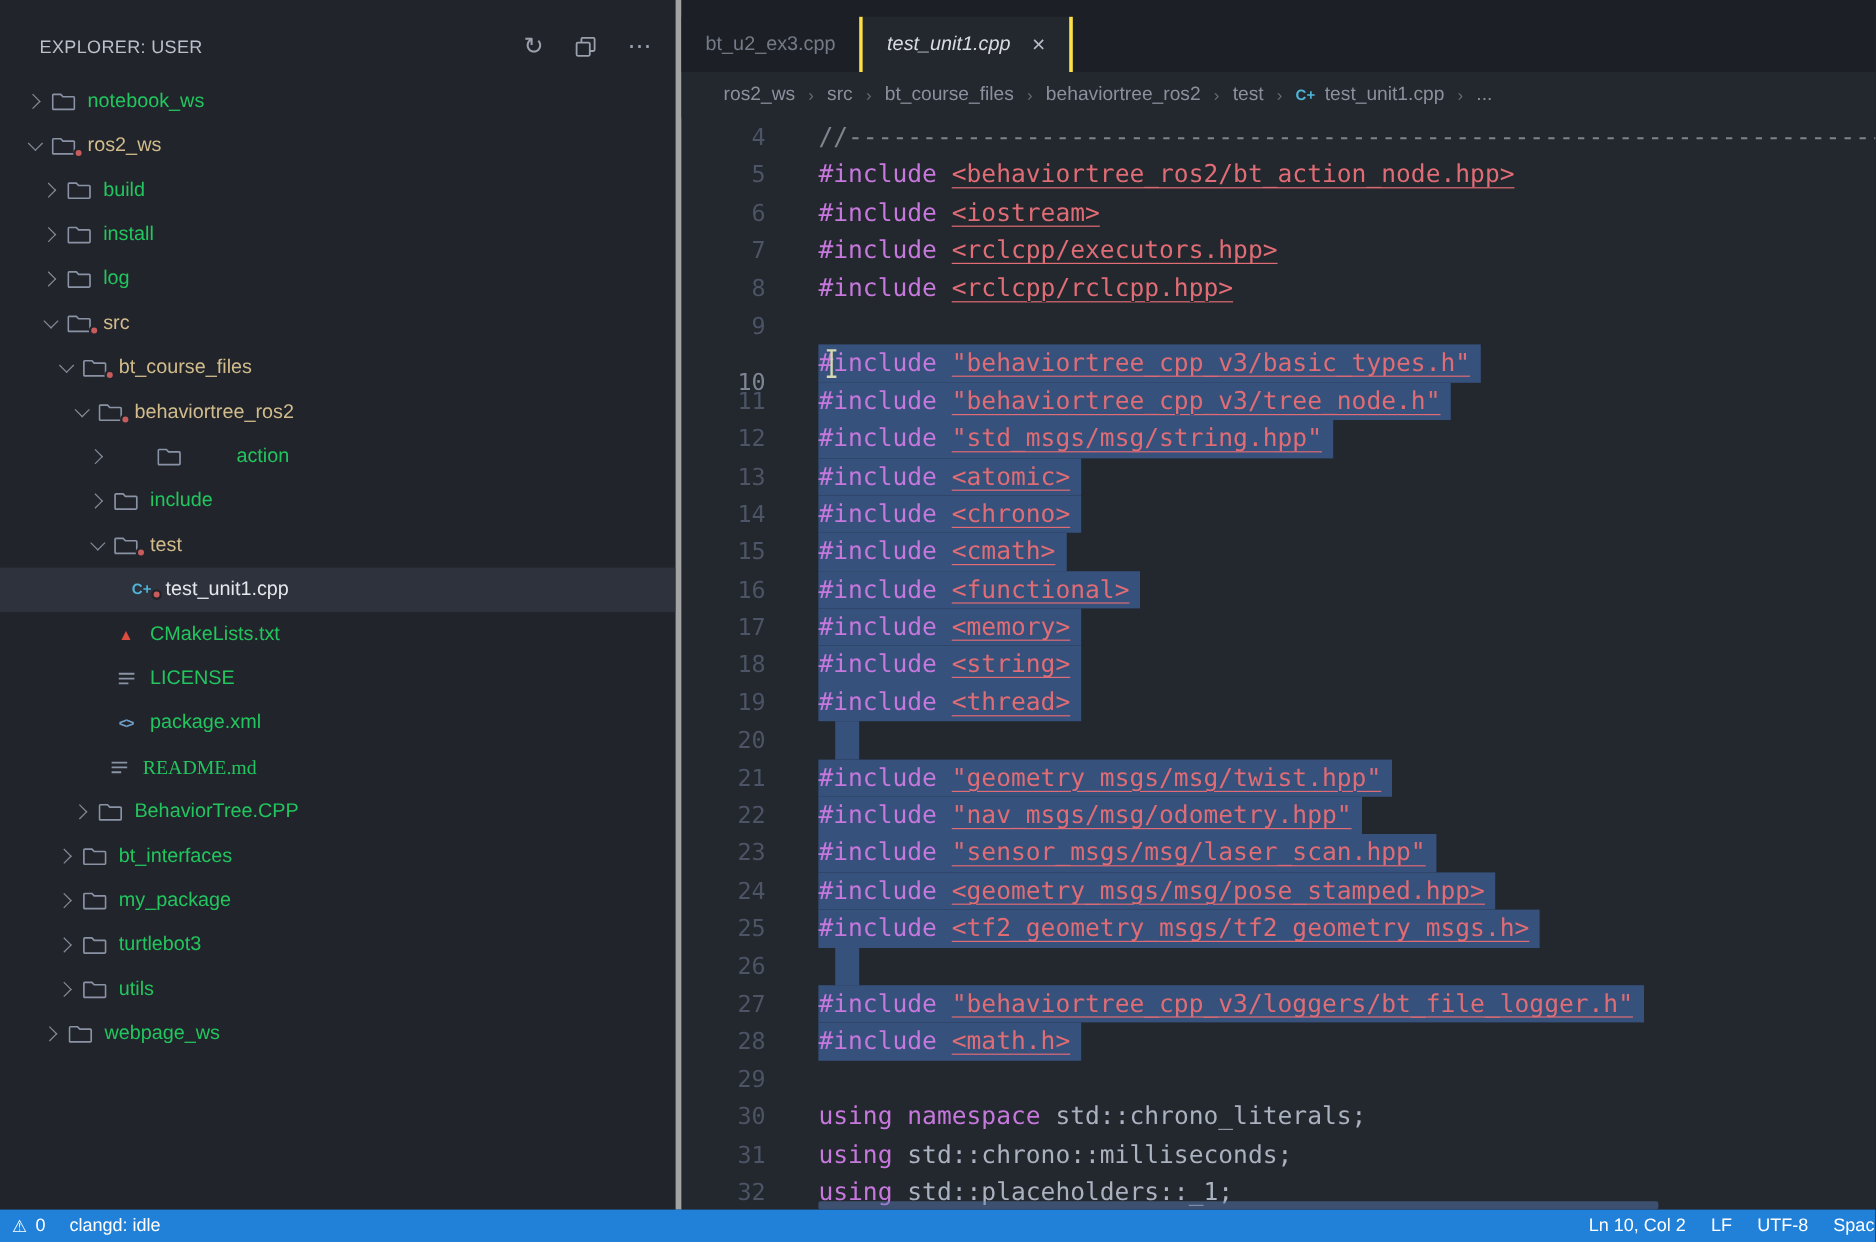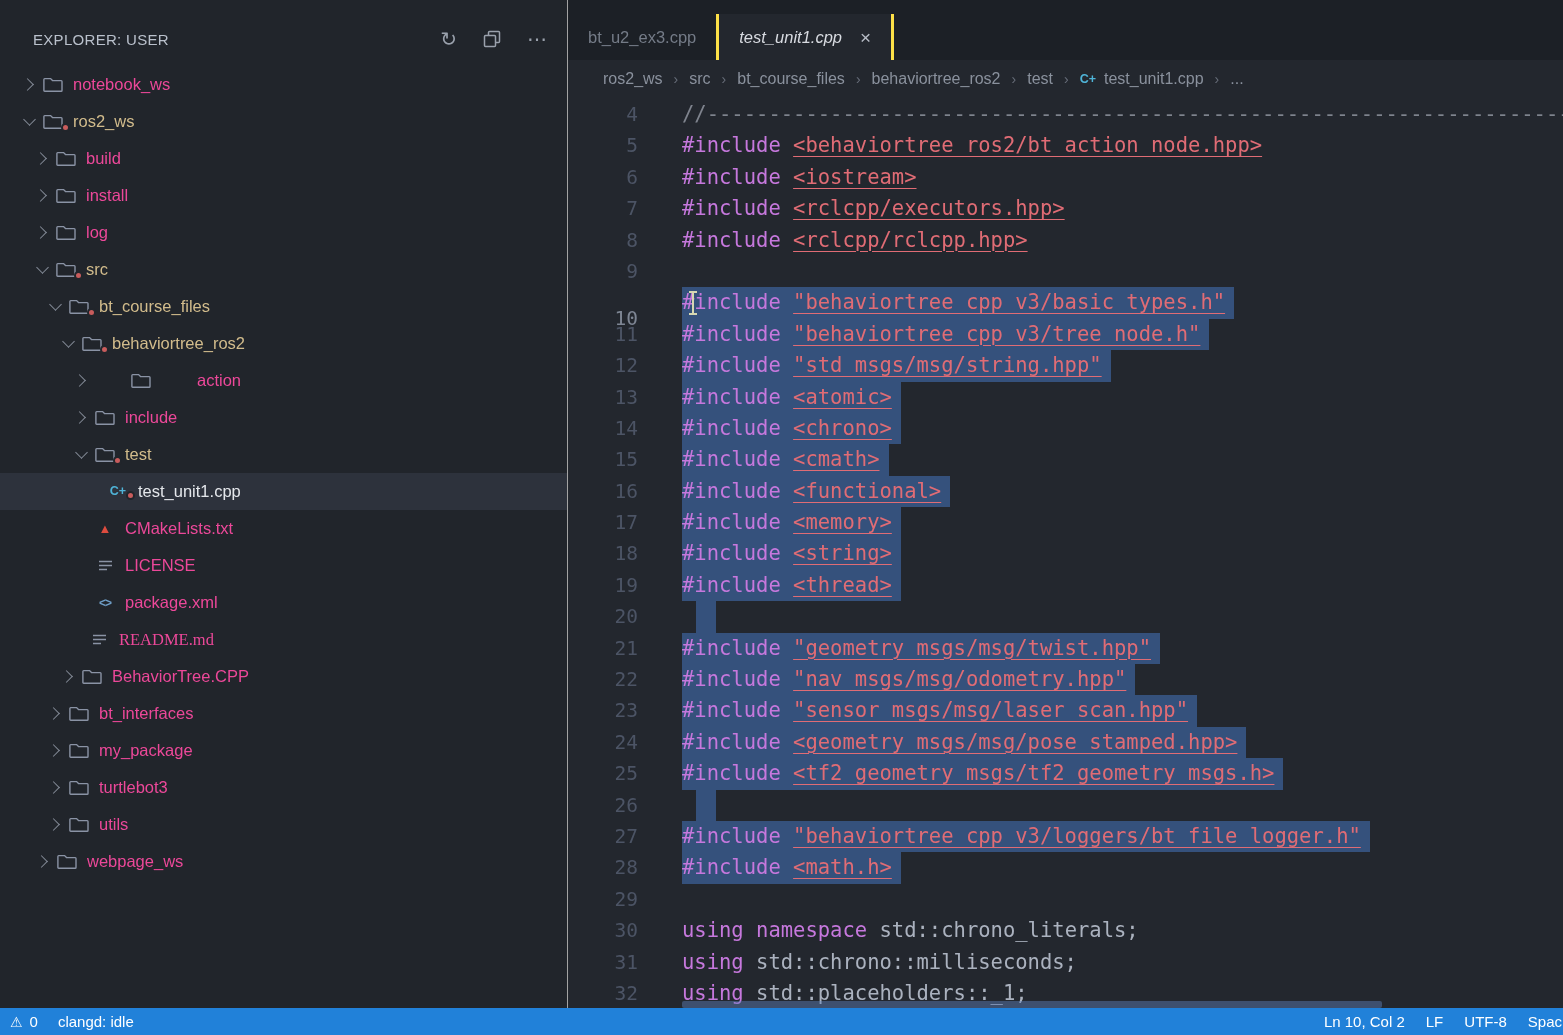--- a/index.html
+++ b/index.html
@@ -1,34 +1,34 @@
 <!DOCTYPE html>
 <html><head>
 <meta charset="utf-8">
 <style>
   *{box-sizing:border-box;}
   html,body{margin:0;padding:0;width:1563px;height:1035px;overflow:hidden;background:#23272e;font-family:"Liberation Sans",sans-serif;}
   .app{display:flex;flex-direction:column;width:100%;height:100%;}
   .main{display:flex;flex:1;min-height:0;}
 
   
-  .sidebar{width:568px;flex:none;background:#21252b;border-right:1px solid #a3a3a3;display:flex;flex-direction:column;overflow:hidden;}
+  .sidebar{width:568px;flex:none;background:#21252b;border-right:5px solid #a3a3a3;display:flex;flex-direction:column;overflow:hidden;}
   .sidebar-header{height:62px;flex:none;display:flex;align-items:center;padding:16px 20px 0 33px;}
   .sidebar-title{font-size:15px;color:#bac1cc;letter-spacing:.3px;white-space:nowrap;}
   .sidebar-actions{margin-left:auto;display:flex;align-items:center;gap:26px;}
   .sb-action{color:#9aa1ac;font-size:20px;cursor:pointer;line-height:1;display:flex;align-items:center;}
   .tree{flex:1;overflow:hidden;padding-top:4px;}
   .tree-row{display:flex;align-items:center;height:37px;cursor:pointer;}
   .tree-row.selected{background:#2d323c;}
   .chev-box{width:22px;flex:none;display:flex;align-items:center;justify-content:center;}
   .chev{width:9px;height:9px;border-right:1.7px solid #848b98;border-bottom:1.7px solid #848b98;transform:rotate(-45deg);margin-left:-3px;}
   .chev.down{transform:rotate(45deg);margin-left:0;margin-top:-4px;}
   .tree-icon{width:26px;flex:none;position:relative;display:flex;align-items:center;justify-content:center;margin-right:7px;}
   .git-dot{position:absolute;right:-4px;bottom:-2px;width:9px;height:9px;border-radius:50%;background:#c85c5c;border:2px solid #21252b;}
-  .tree-label{font-size:16.5px;color:#ec4899;white-space:nowrap;}
+  .tree-label{font-size:16.5px;color:#22c55e;white-space:nowrap;}
   .tree-label.modified{color:#d2bc8c;}
   .tree-row.selected .tree-label{color:#e4e7eb;}
   .fi{font-weight:bold;line-height:1;}
   .fi-cpp{color:#4fb4d8;font-size:12.5px;}
   .fi-cmake{color:#dd4c3f;font-size:13px;}
   .fi-xml{color:#6f9ec7;font-size:12px;letter-spacing:-1px;}
 
   
   .editor-col{flex:1;display:flex;flex-direction:column;min-width:0;background:#23272e;}
   .tabbar{height:60px;flex:none;background:#1c2026;display:flex;align-items:flex-end;}

